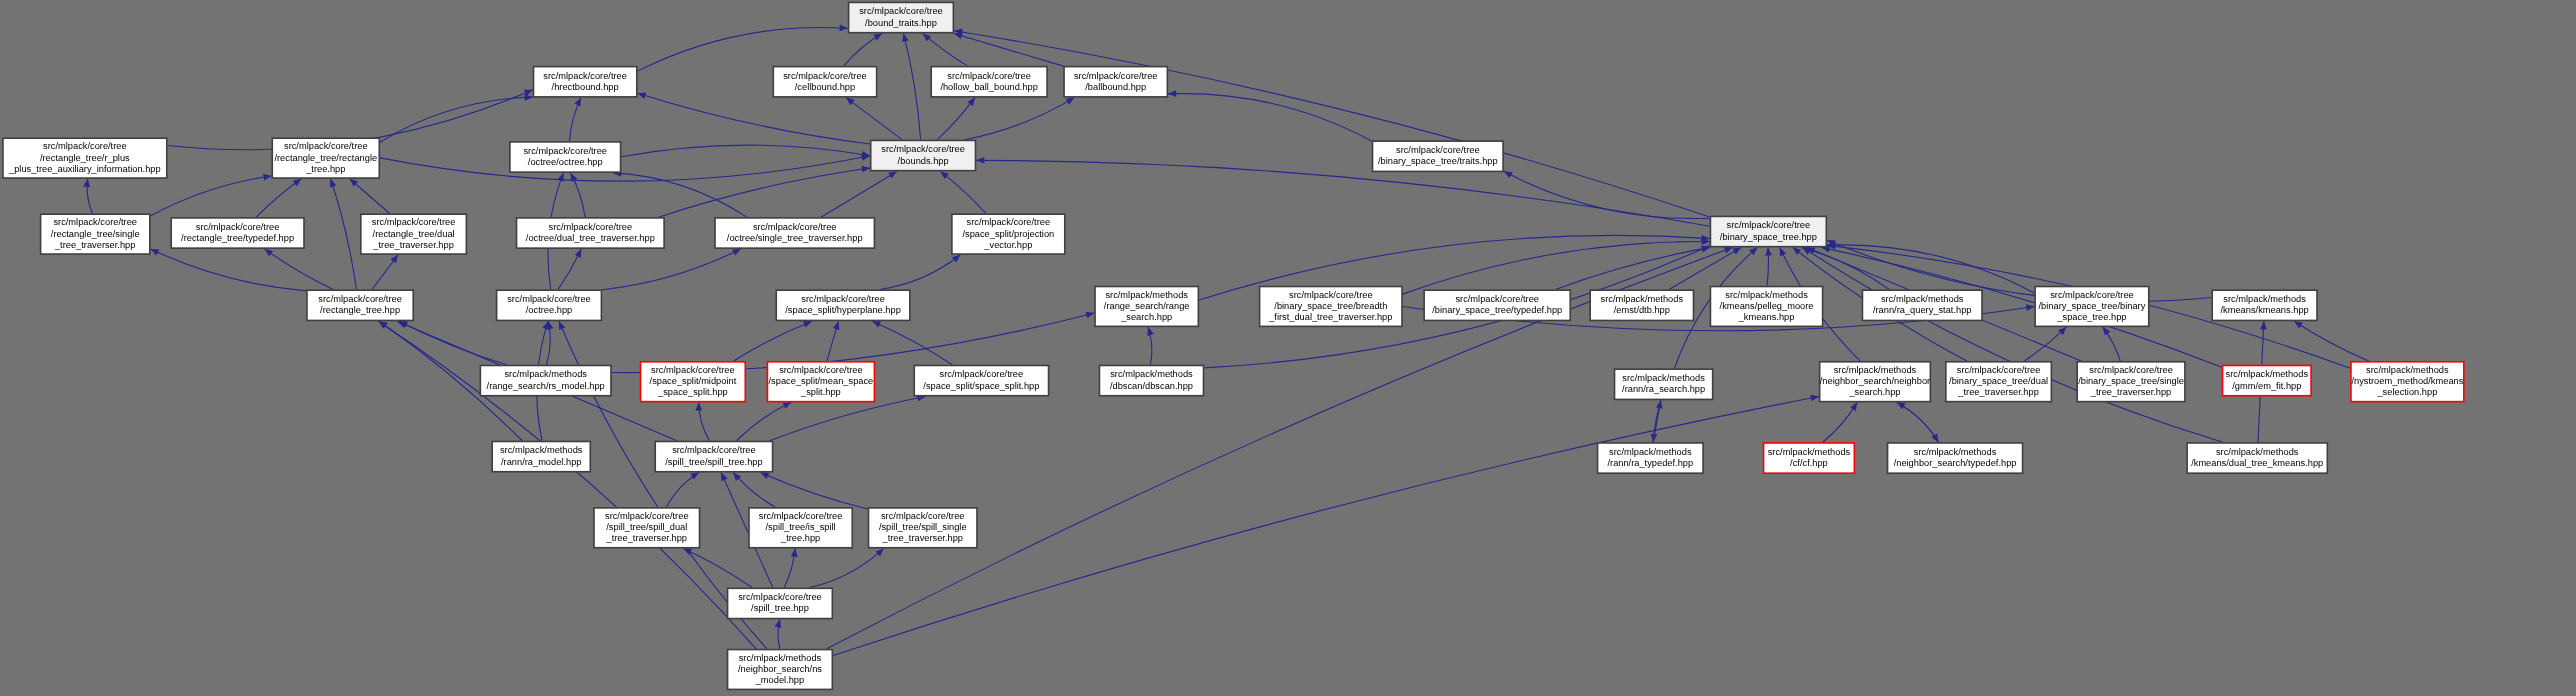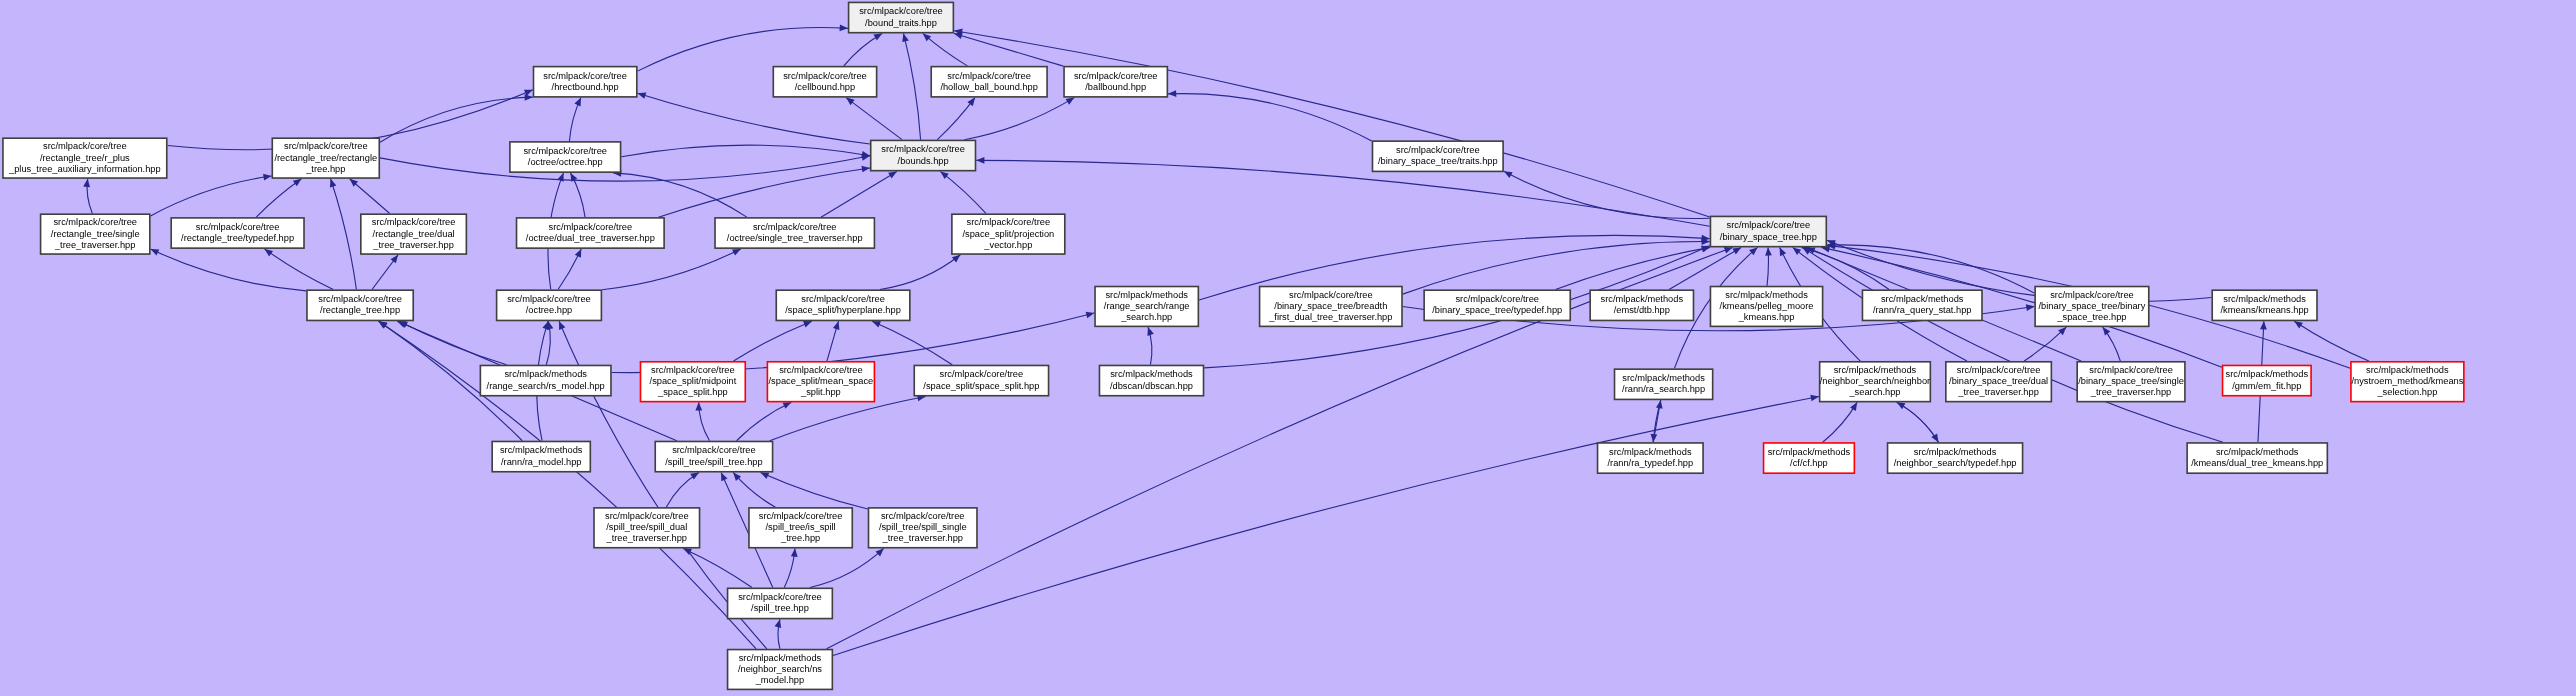--- a/index.html
+++ b/index.html
@@ -1,17 +1,17 @@
 <!DOCTYPE html>
 <html style="font-size:11.8px"><head>
 <meta charset="utf-8">
 <style>
   html,body{margin:0;padding:0;background:#ffffff;}
   body{font-family:"Liberation Sans","DejaVu Sans",sans-serif;}
-  #graph-wrap{position:relative;width:2576px;height:697px;background:#c4b5fd;overflow:hidden;text-align:right;}
+  #graph-wrap{position:relative;width:2576px;height:697px;background:#737373;overflow:hidden;text-align:right;}
   svg#depgraph{display:block;width:2576px;height:697px;}
   .node-box{fill:#ffffff;stroke:#404040;stroke-width:2.2;}
   .node-box.hub{fill:#f0f0f0;stroke:#404040;stroke-width:2.2;}
   .node-box.red{fill:#ffffff;stroke:#ff0000;stroke-width:2.2;}
   .node-label{font-family:"Liberation Sans","DejaVu Sans",sans-serif;font-size:12.6px;fill:#000000;text-anchor:middle;dominant-baseline:middle;}
   .edge{fill:none;stroke:#26288c;stroke-width:1.5;}
   .arrowfill{fill:#26288c;}
 </style>
 </head>
 <body>

